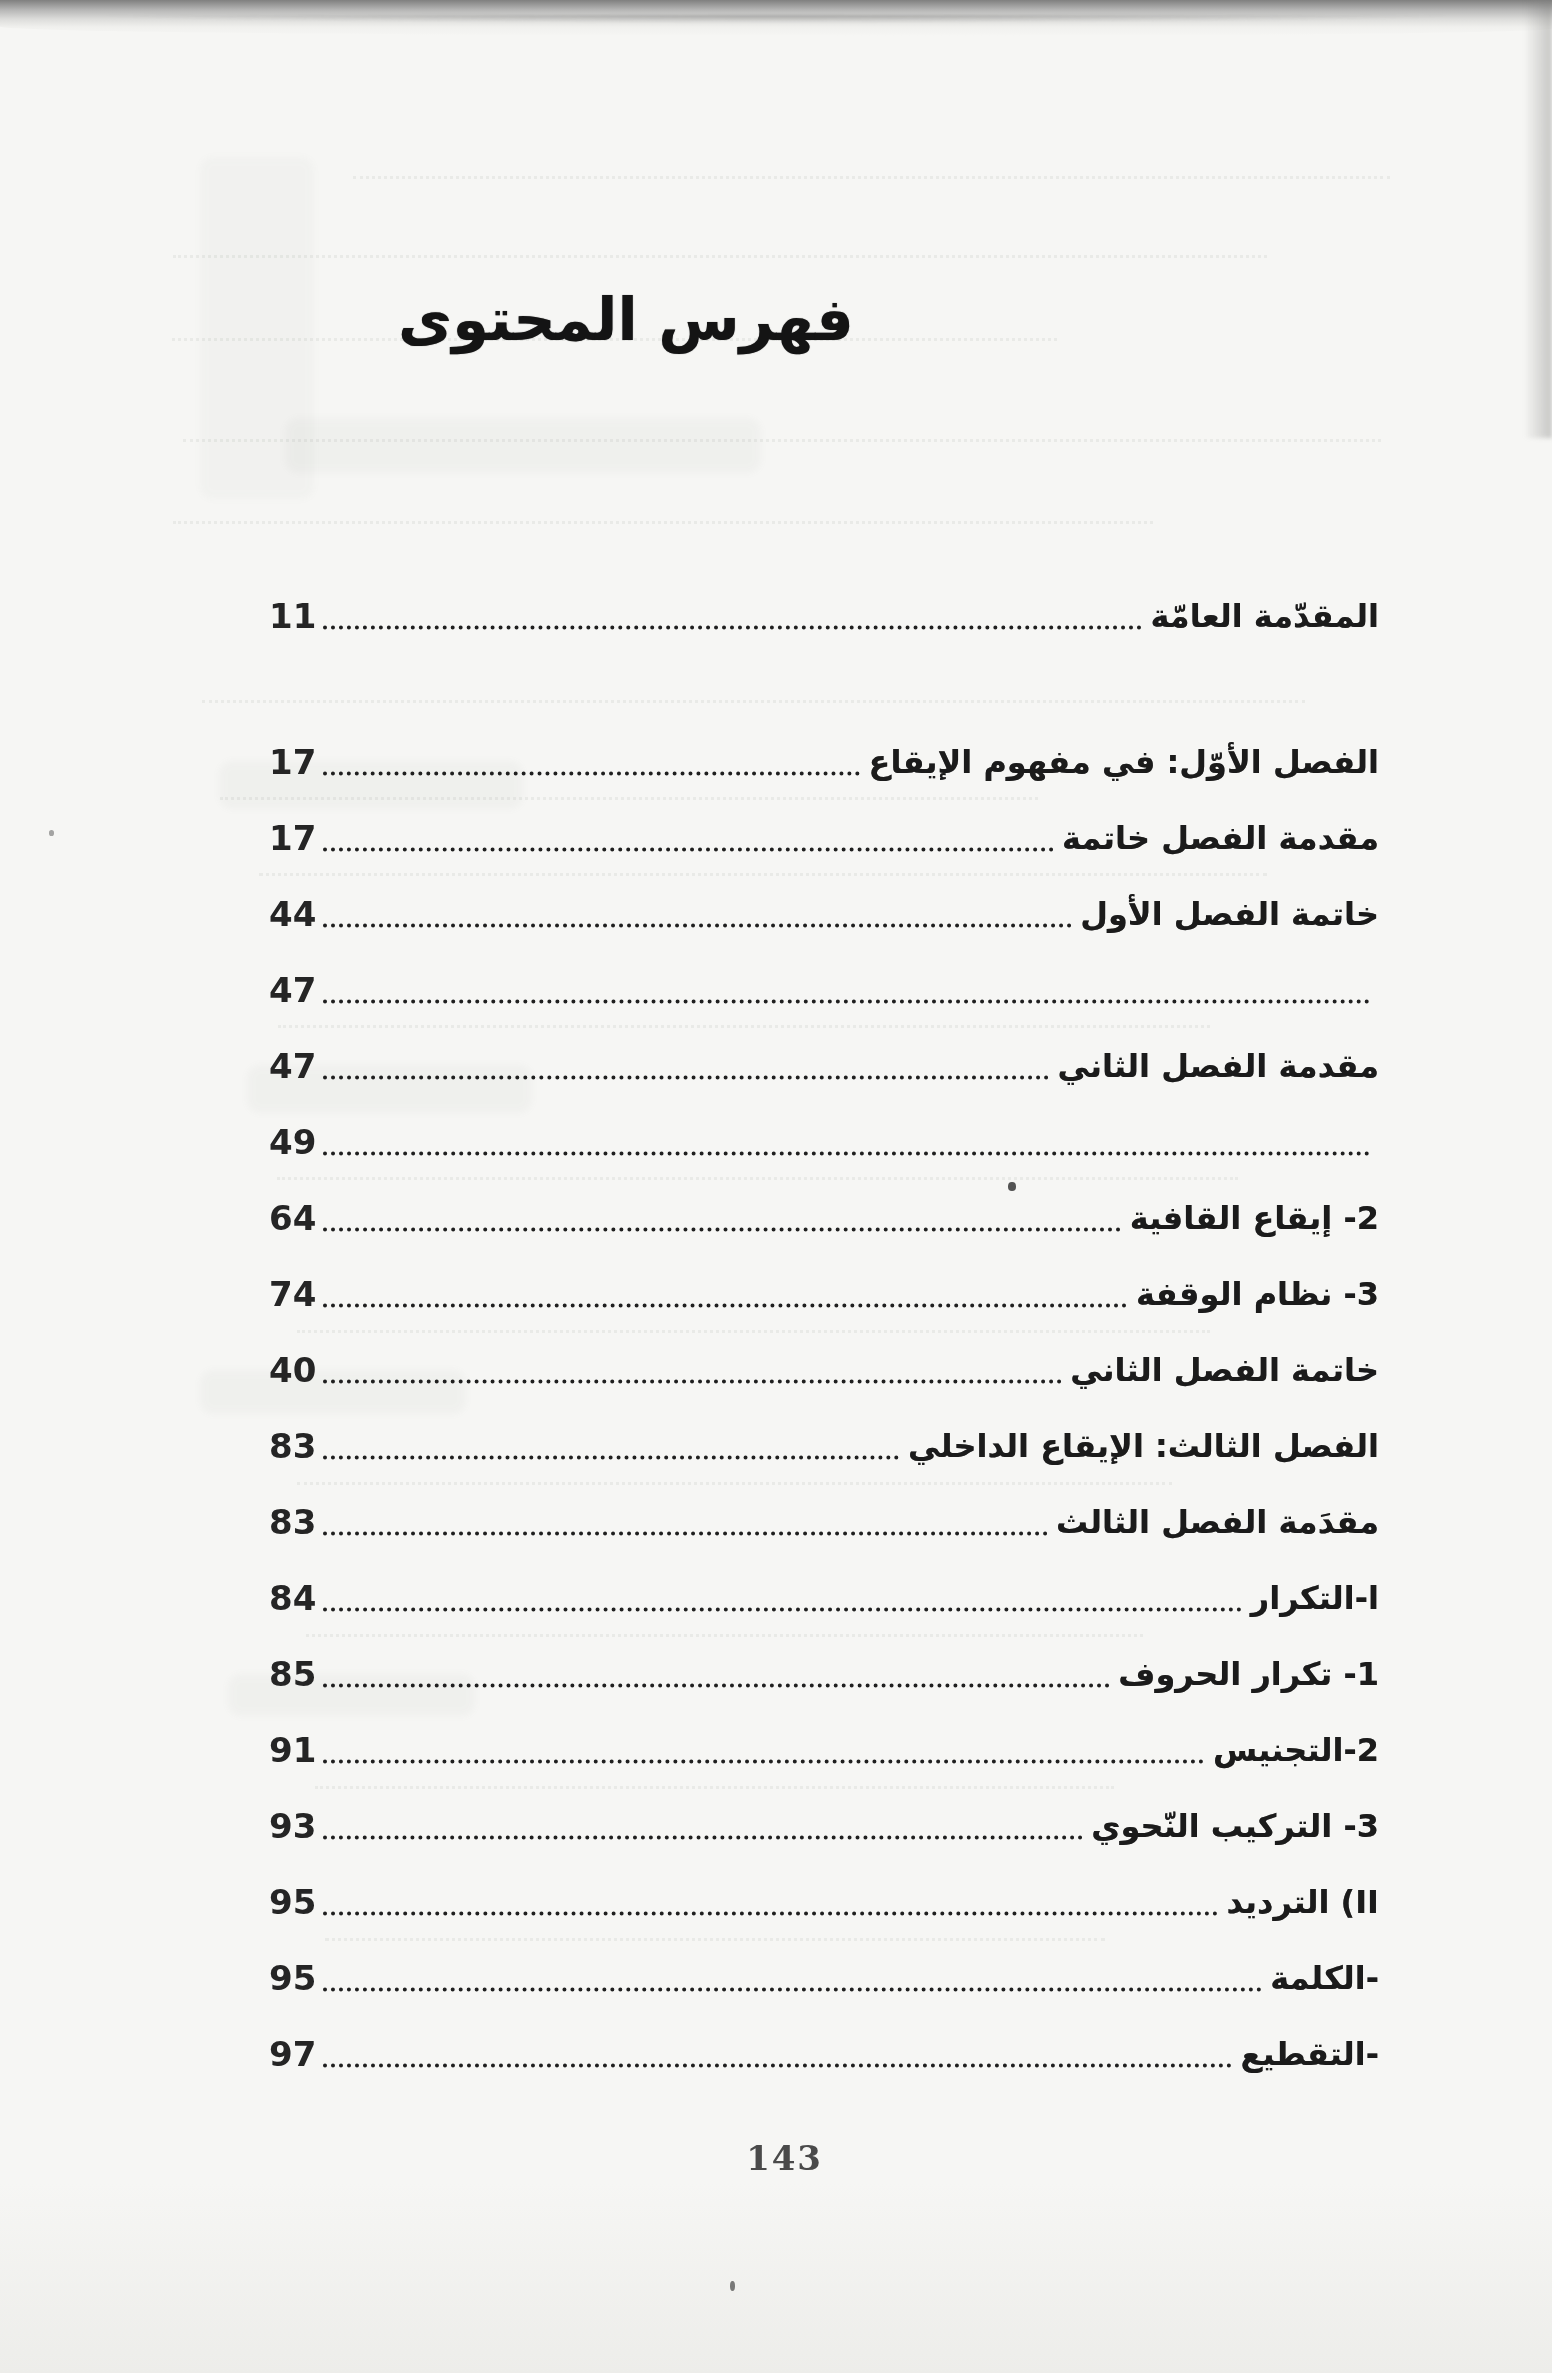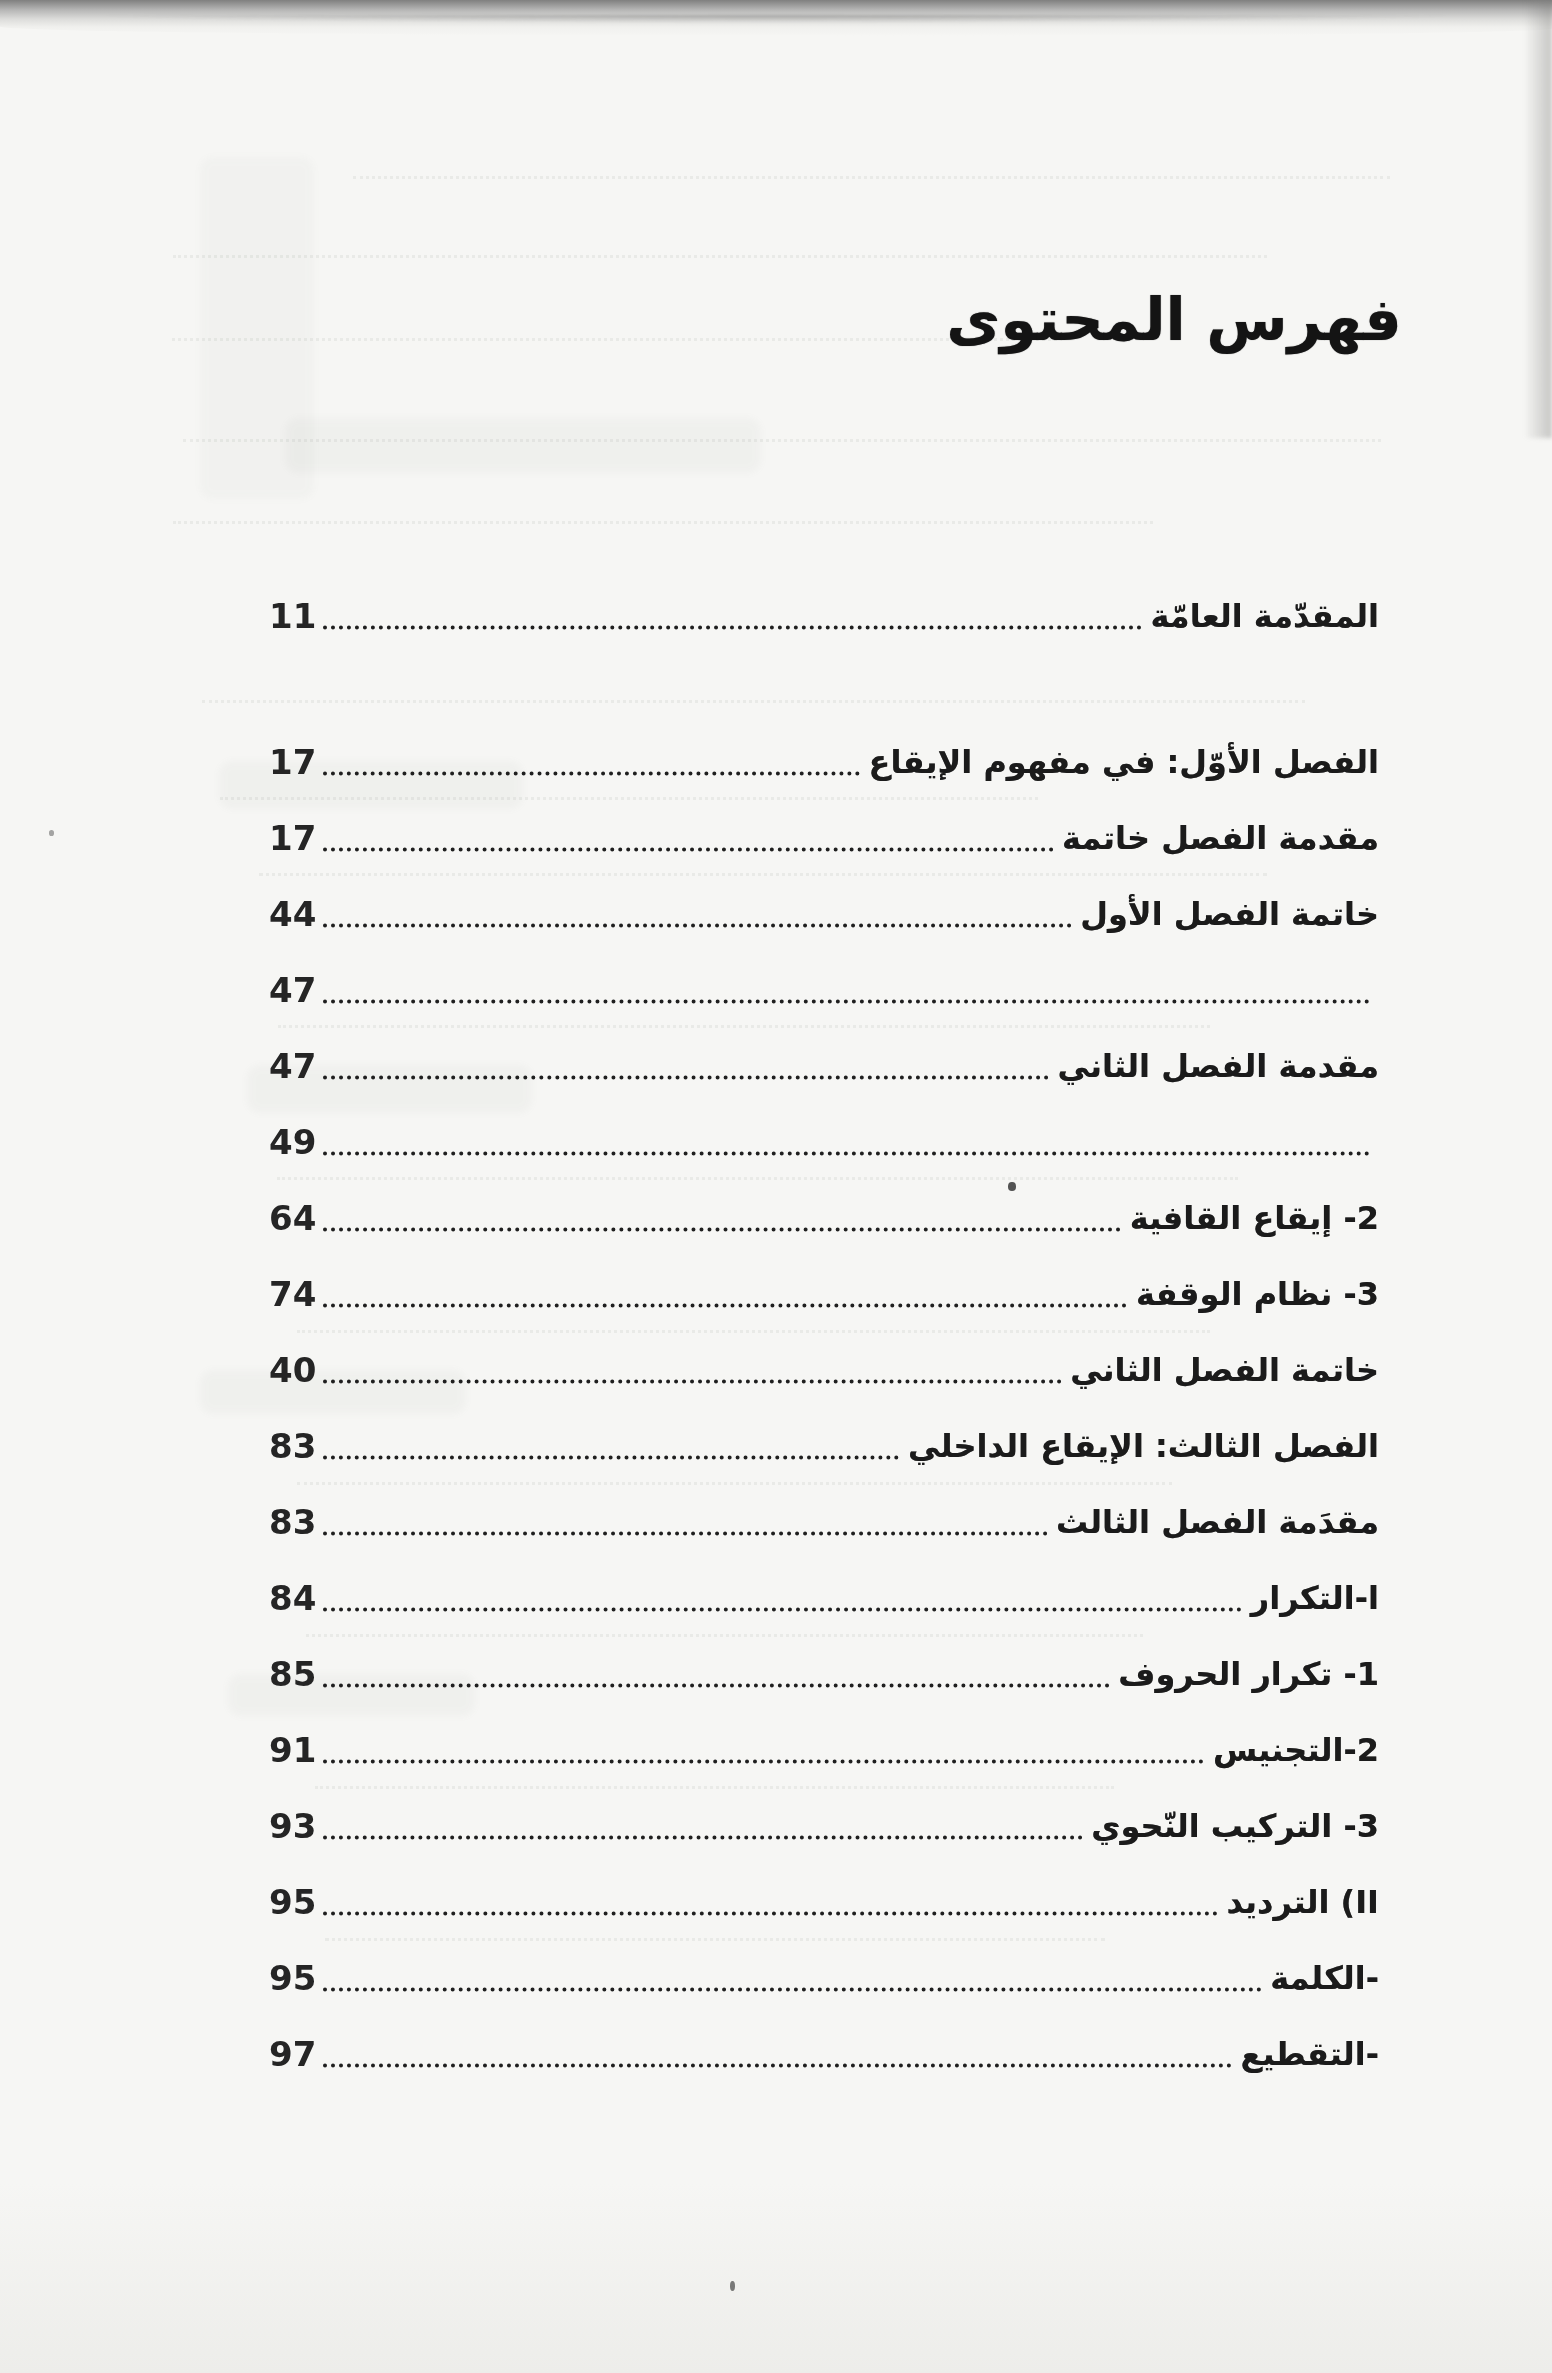--- a/index.html
+++ b/index.html
@@ -68,21 +68,21 @@
   .speck {
     position: absolute;
     background: #2a2a2a;
     border-radius: 50%;
   }
 
   .title-wrap {
     position: absolute;
     top: 285px;
     left: 0; right: 0;
-    text-align: right;
+    text-align: center;
     direction: rtl;
   }
   .toc-title {
     display: inline-block;
     transform: translateX(-150px);
     font-size: 59px;
     font-weight: 700;
     color: #141414;
     letter-spacing: -1px;
     text-shadow: 0 0 1px rgba(0,0,0,.55);
@@ -289,15 +289,18 @@
     <span class="entry-page">95</span>
   </div>
 
   <div class="toc-row">
     <span class="entry-label">-التقطيع</span>
     <span class="leader-dots"></span>
     <span class="entry-page">97</span>
   </div>
 </div>
 
+  <div class="page-footer">
+    <span class="footer-number">143</span>
+  </div>
 
 </div>
 
 
 </body></html>

